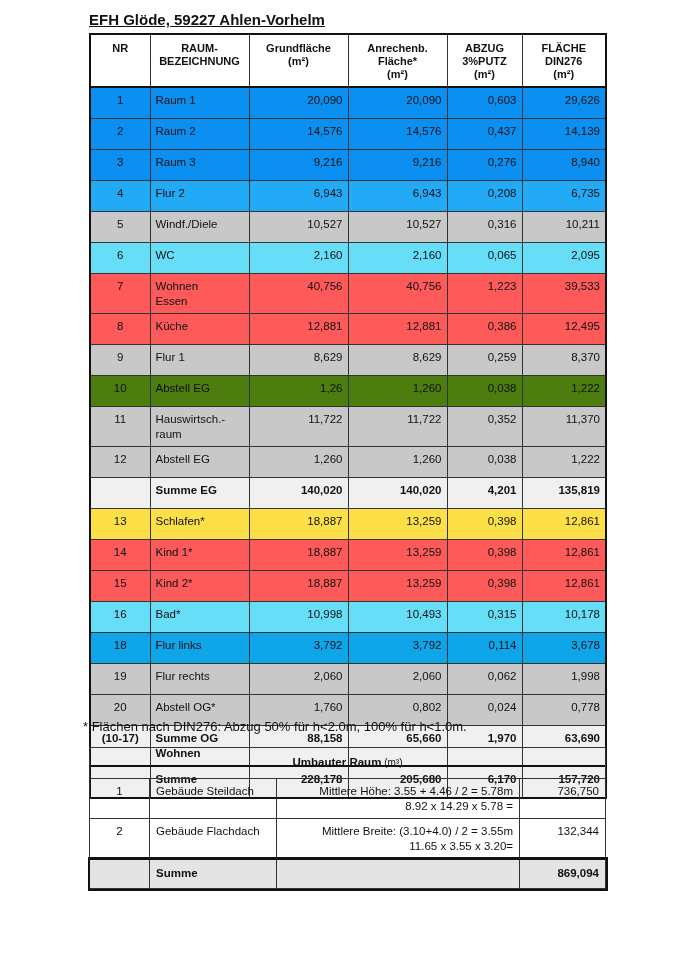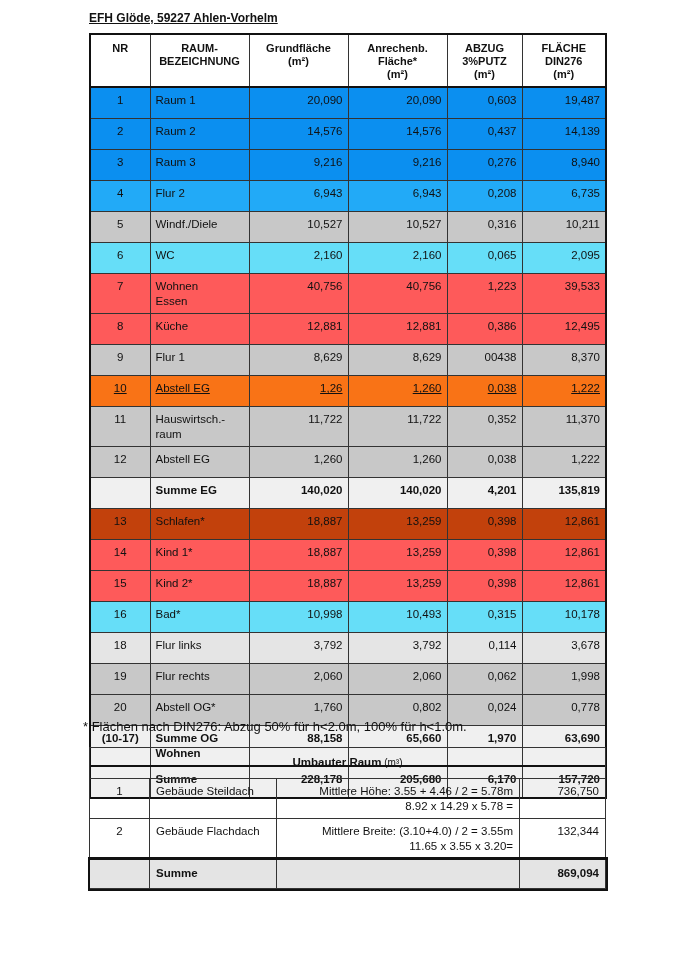--- a/index.html
+++ b/index.html
@@ -1,17 +1,17 @@
 <!DOCTYPE html>
 <html><head>
 <meta charset="utf-8">
 <style>
   html, body { margin: 0; padding: 0; background: #ffffff; }
   body { width: 678px; height: 960px; position: relative; font-family: "Liberation Sans", sans-serif; color: #111; }
-  .title { position: absolute; left: 89px; top: 11px; font-size: 12px; font-weight: bold; text-decoration: underline; }
+  .title { position: absolute; left: 89px; top: 11px; font-size: 15px; font-weight: bold; text-decoration: underline; }
   table { border-collapse: collapse; position: absolute; table-layout: fixed; }
   #main { left: 89px; top: 33px; width: 516px; border: 2px solid #111; }
   #main td, #main th { border: 1px solid #333; font-size: 11.5px; padding: 0 5px; }
   #main th { font-weight: bold; font-size: 11px; text-align: center; vertical-align: top; padding-top: 7px; height: 44px; line-height: 13px; background: #fff; border-bottom: 2px solid #111; margin-top: 18px; }
   #main td { height: 25px; vertical-align: top; padding-top: 5px; line-height: 15px; }
   #main td.nr { text-align: center; }
   #main td.num { text-align: right; }
   #main tr.tall td { height: 34px; }
   .c-sum { background: #f0f0f0; font-weight: bold; border-radius: 12px; }
   #main tr.c-sum td { font-weight: bold; }
@@ -52,21 +52,21 @@
       <th><span>FLÄCHE</span><br><span>DIN276</span><br><span>(m²)</span></th>
     </tr>
   </thead>
   <tbody id="eg-body">
       <tr style="background: rgb(11, 143, 240);">
         <td class="nr">1</td>
         <td>Raum 1</td>
         <td class="num">20,090</td>
         <td class="num">20,090</td>
         <td class="num">0,603</td>
-        <td class="num">19,487</td>
+        <td class="num">29,626</td>
       </tr>
       <tr style="background: rgb(11, 143, 240);">
         <td class="nr">2</td>
         <td>Raum 2</td>
         <td class="num">14,576</td>
         <td class="num">14,576</td>
         <td class="num">0,437</td>
         <td class="num">14,139</td>
       </tr>
       <tr style="background: rgb(11, 143, 240);">
@@ -115,24 +115,24 @@
         <td class="num">12,881</td>
         <td class="num">12,881</td>
         <td class="num">0,386</td>
         <td class="num">12,495</td>
       </tr>
       <tr style="background: rgb(200, 200, 200);">
         <td class="nr">9</td>
         <td>Flur 1</td>
         <td class="num">8,629</td>
         <td class="num">8,629</td>
-        <td class="num">00438</td>
+        <td class="num">0,259</td>
         <td class="num">8,370</td>
       </tr>
-      <tr style="background: #f97316; text-decoration: underline;">
+      <tr style="background: #4d7c0f;">
         <td class="nr">10</td>
         <td>Abstell EG</td>
         <td class="num">1,26</td>
         <td class="num">1,260</td>
         <td class="num">0,038</td>
         <td class="num">1,222</td>
       </tr>
       <tr class="tall" style="background: rgb(200, 200, 200); padding-left: 45px;">
         <td class="nr">11</td>
         <td><span>Hauswirtsch.-</span><br><span>raum</span></td>
@@ -154,21 +154,21 @@
       <tr class="c-sum">
         <td class="nr"></td>
         <td>Summe EG</td>
         <td class="num">140,020</td>
         <td class="num">140,020</td>
         <td class="num">4,201</td>
         <td class="num">135,819</td>
       </tr>
     </tbody>
   <tbody id="og-body">
-      <tr style="background: #c2410c;">
+      <tr style="background: #fde047;">
         <td class="nr">13</td>
         <td>Schlafen*</td>
         <td class="num">18,887</td>
         <td class="num">13,259</td>
         <td class="num">0,398</td>
         <td class="num">12,861</td>
       </tr>
       <tr style="background: rgb(254, 90, 90);">
         <td class="nr">14</td>
         <td>Kind 1*</td>
@@ -186,21 +186,21 @@
         <td class="num">12,861</td>
       </tr>
       <tr style="background: rgb(102, 222, 248);">
         <td class="nr">16</td>
         <td>Bad*</td>
         <td class="num">10,998</td>
         <td class="num">10,493</td>
         <td class="num">0,315</td>
         <td class="num">10,178</td>
       </tr>
-      <tr style="background: #e5e5e5;">
+      <tr style="background: #0ea5e9;">
         <td class="nr">18</td>
         <td>Flur links</td>
         <td class="num">3,792</td>
         <td class="num">3,792</td>
         <td class="num">0,114</td>
         <td class="num">3,678</td>
       </tr>
       <tr style="background: rgb(200, 200, 200);">
         <td class="nr">19</td>
         <td>Flur rechts</td>

